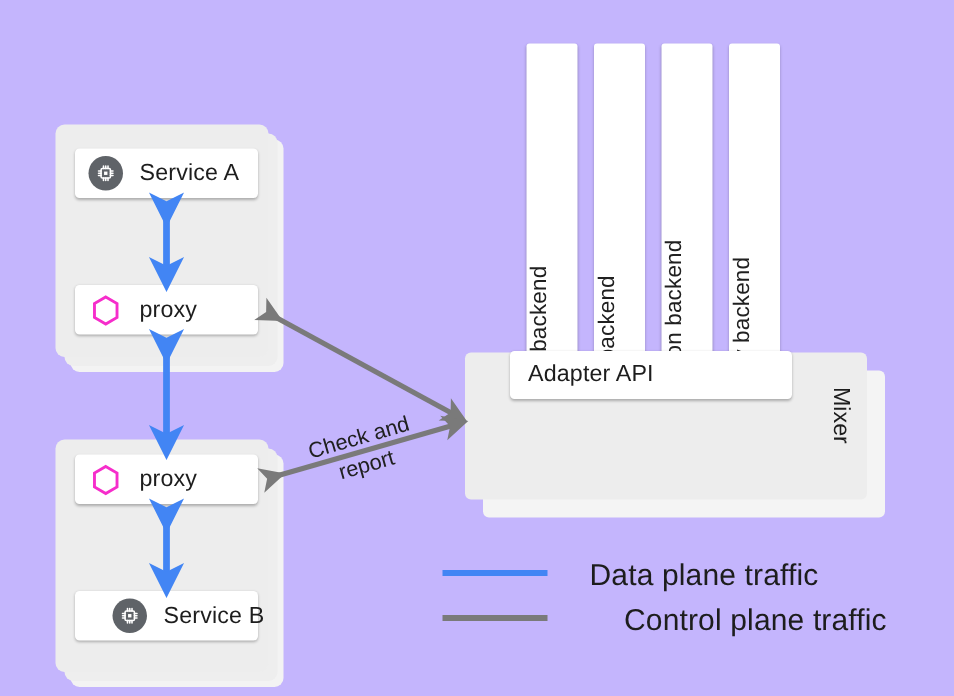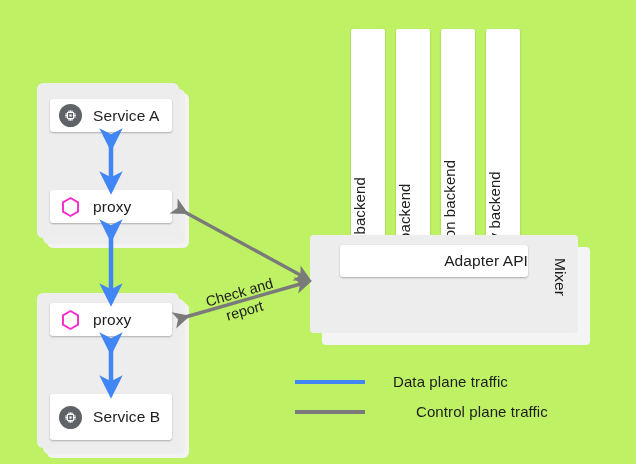--- a/index.html
+++ b/index.html
@@ -8,21 +8,21 @@
     background: #ffffff;
   }
   body {
     font-family: "Liberation Sans", sans-serif;
     -webkit-font-smoothing: antialiased;
   }
   #canvas {
     position: relative;
     width: 636px;
     height: 464px;
-    background: #bef264;
+    background: #c4b5fd;
     overflow: hidden;
   }
 
   
   .pod-stack { position: absolute; }
   .pod-layer {
     position: absolute;
     background: #ededed;
     border-radius: 6px;
   }
@@ -128,21 +128,21 @@
   }
 
   
   .legend-line {
     position: absolute;
     height: 4px;
     border-radius: 0;
   }
   .legend-text {
     position: absolute;
-    font-size: 15px;
+    font-size: 20px;
     color: #1d1d1d;
     white-space: nowrap;
     letter-spacing: 0.1px;
   }
 </style>
 </head>
 <body>
 
 <div id="canvas">
 
@@ -182,21 +182,21 @@
 
     <div class="card" style="left:50px; top:303px; width:122px; height:33px; padding-left:9px;">
       <span class="hex-icon">
         <svg width="21" height="22" viewBox="0 0 22 24" aria-hidden="true">
           <polygon points="11,2.2 19.2,7 19.2,17 11,21.8 2.8,17 2.8,7" fill="none" stroke="#F62DCB" stroke-width="2.1"></polygon>
         </svg>
       </span>
       <span class="card-label" style="margin-left:11px;">proxy</span>
     </div>
 
-    <div class="card" style="left:50px; top:394px; width:122px; height:46px; padding-left:9px;text-align:center;">
+    <div class="card" style="left:50px; top:394px; width:122px; height:33px; padding-left:25px;text-align:center;">
       <span class="svc-icon">
         <svg width="15" height="15" viewBox="0 0 24 24" aria-hidden="true">
           <g fill="none" stroke="#ffffff" stroke-width="1.7">
             <rect x="7" y="7" width="10" height="10" rx="1.4"></rect>
             <rect x="10.2" y="10.2" width="3.6" height="3.6" fill="#ffffff" stroke="none"></rect>
             <path d="M9.6 7V4.3M12 7V4.3M14.4 7V4.3M9.6 17v2.7M12 17v2.7M14.4 17v2.7
                      M7 9.6H4.3M7 12H4.3M7 14.4H4.3M17 9.6h2.7M17 12h2.7M17 14.4h2.7" stroke-linecap="round"></path>
           </g>
         </svg>
       </span>
@@ -213,21 +213,21 @@
   <div class="backend-col" style="left:441px; top:29px; width:34px; height:218px;">
     <span class="backend-label">Authorization backend</span>
   </div>
   <div class="backend-col" style="left:486px; top:29px; width:34px; height:218px;">
     <span class="backend-label">Telemetry backend</span>
   </div>
 
   <div class="mixer-shadow" style="left:322px; top:247px; width:268px; height:98px;"></div>
   <div class="mixer-box" style="left:310px; top:235px; width:268px; height:98px;"></div>
 
-  <div class="card" style="left:340px; top:245px; width:188px; height:32px; padding-left:12px;justify-content:flex-end;">
+  <div class="card" style="left:340px; top:234px; width:188px; height:32px; padding-left:12px;">
     <span class="card-label">Adapter API</span>
   </div>
 
   <span class="mixer-label" style="left:569px; top:258px;">Mixer</span>
 
   <div class="edge-label" style="left:200px; top:283px; width:84px; transform:rotate(-16deg);">
     <div>Check and</div>
     <div>report</div>
   </div>
 

